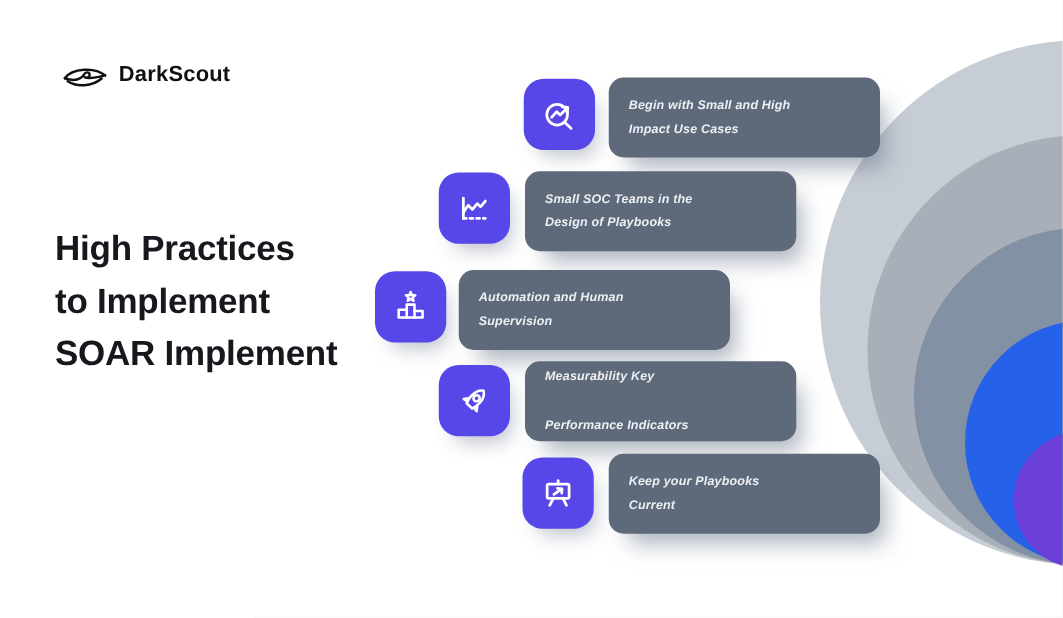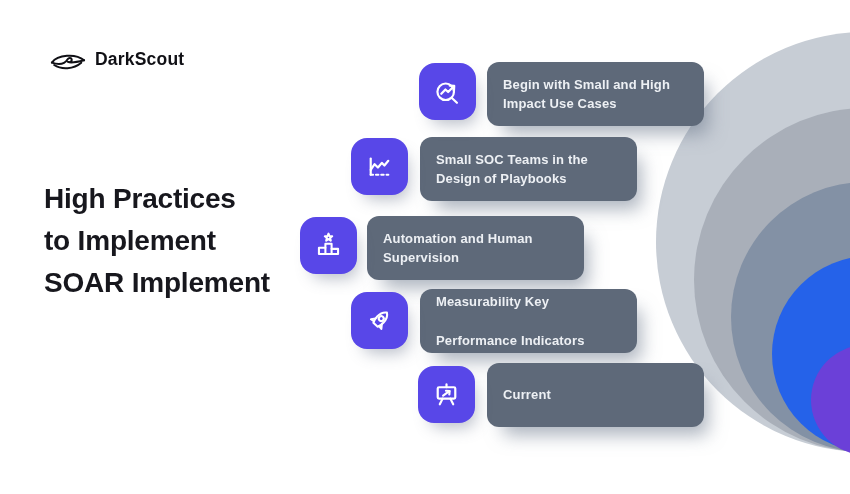--- a/index.html
+++ b/index.html
@@ -52,21 +52,21 @@
   .tile svg{display:block;}
   .label-box{
     position:absolute;width:217px;height:64px;border-radius:12px;
     background:var(--box-slate);
     display:flex;flex-direction:column;justify-content:center;
     padding:0 16px;box-sizing:border-box;z-index:10;
     box-shadow:10px 14px 18px -6px rgba(104,116,136,.55);
   }
   .label-box span{
     display:block;color:var(--box-text);
-    font-size:13px;font-weight:700;line-height:19.5px;letter-spacing:.15px;
+    font-size:10px;font-weight:700;line-height:19.5px;letter-spacing:.15px;font-style:italic;
   }
   .t1{left:419px;top:63px;}  .b1{left:487px;top:62px;}
   .t2{left:351px;top:138px;} .b2{left:420px;top:137px;}
   .t3{left:300px;top:217px;} .b3{left:367px;top:216px;}
   .t4{left:351px;top:292px;} .b4{left:420px;top:289px;gap:20px;}
   .t5{left:418px;top:366px;} .b5{left:487px;top:363px;}
 </style>
 </head>
 <body>
 
@@ -150,16 +150,17 @@
     <svg width="31" height="31" viewBox="0 0 24 24" fill="none" stroke="#ffffff" stroke-width="1.7" stroke-linecap="round" stroke-linejoin="round">
       <path d="M12 4.2 V6.4"></path>
       <rect x="5.2" y="6.4" width="13.6" height="8.8" rx="1"></rect>
       <path d="M9 15.2 L6.8 19.6"></path>
       <path d="M15 15.2 L17.2 19.6"></path>
       <path d="M9.4 12.8 L14.2 9.4"></path>
       <path d="M11.6 9.1 L14.4 9.3 L14.2 12"></path>
     </svg>
   </div>
   <div class="label-box b5">
+    <span>Keep your Playbooks</span>
     <span>Current</span>
   </div>
 
 </div>
 
 </body></html>

